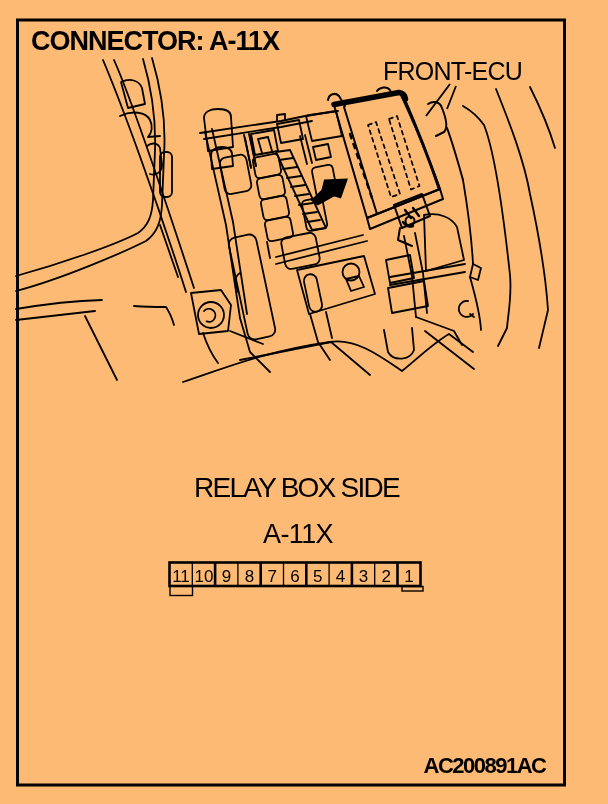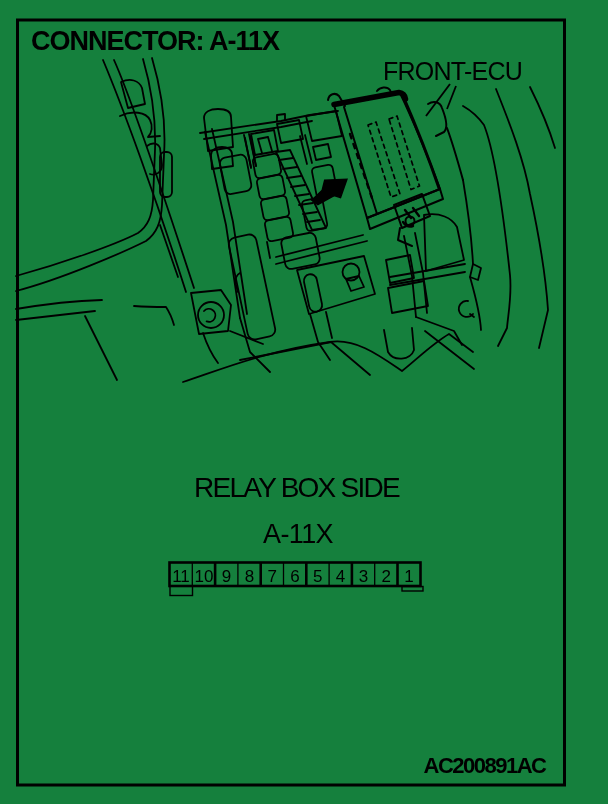--- a/index.html
+++ b/index.html
@@ -1,16 +1,16 @@
 <!DOCTYPE html>
 <html><head>
 <meta charset="utf-8">
 <style>
   html,body{margin:0;padding:0;background:#ffffff;}
-  .page{position:relative;width:608px;height:804px;background:#15803d;overflow:hidden;
+  .page{position:relative;width:608px;height:804px;background:#fdba74;overflow:hidden;
         font-family:"Liberation Sans", sans-serif;}
   svg{position:absolute;left:0;top:0;}
   text{font-family:"Liberation Sans", sans-serif;fill:#000;}
 </style>
 </head>
 <body>
 <div class="page">
 <svg width="608" height="804" viewBox="0 0 608 804">
 
   <rect x="17.5" y="20" width="547" height="765" fill="none" stroke="#000" stroke-width="3"></rect>

